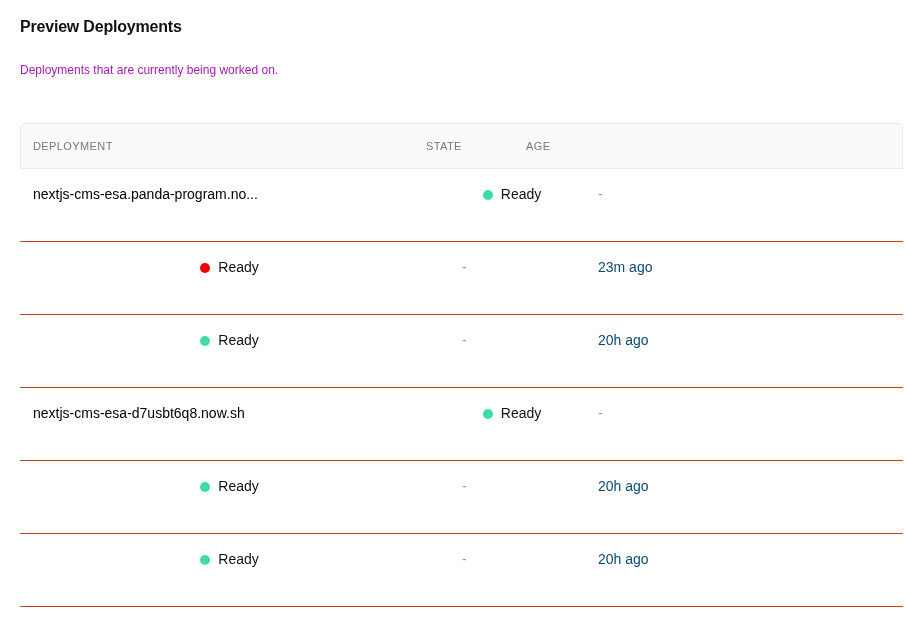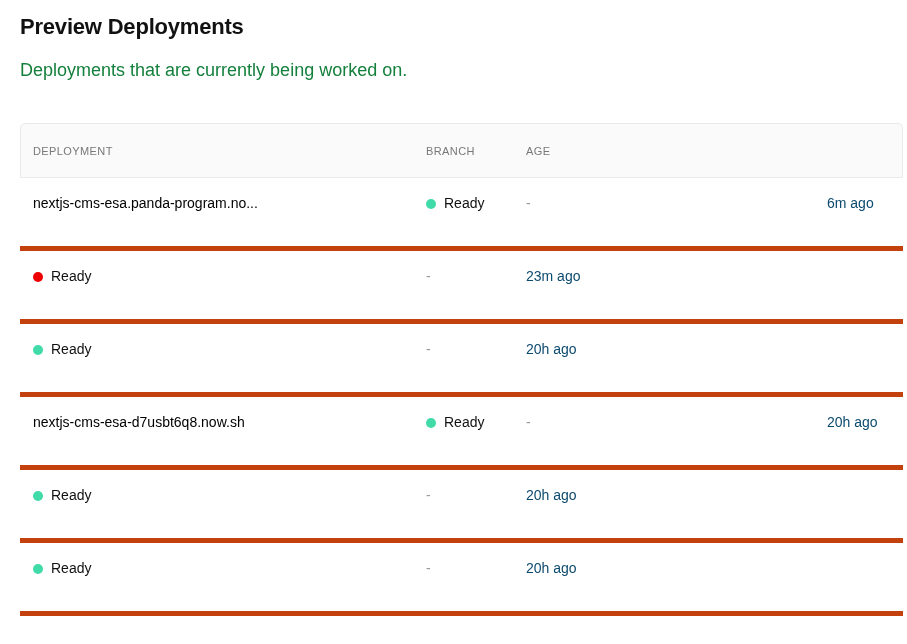--- a/index.html
+++ b/index.html
@@ -9,77 +9,79 @@
     background: #ffffff;
     width: 907px;
     height: 644px;
     overflow: hidden;
     font-family: "Liberation Sans", sans-serif;
     -webkit-font-smoothing: antialiased;
   }
   .page-header { padding: 13px 20px 0 20px; }
   .page-title {
     margin: 0;
-    font-size: 22px;
+    font-size: 16px;
     line-height: 28px;
     font-weight: 700;
     color: #111111;
     letter-spacing: -0.2px;
   }
   .page-subtitle {
     margin: 21px 0 0 0;
-    font-size: 18px;
+    font-size: 12px;
     line-height: 17px;
-    color: #15803d;
+    color: #a21caf;
   }
   .deployments-table {
     margin: 44px 4px 0 20px;
   }
   .table-header {
     display: grid;
     grid-template-columns: 393px 100px 301px 1fr;
     align-items: center;
-    height: 55px;
+    height: 46px;
     padding: 0 12px;
     background: #fafafa;
     border: 1px solid #eaeaea;
     border-radius: 5px 5px 0 0;
   }
   .col-label {
     font-size: 11px;
     letter-spacing: 0.4px;
     color: #787878;
     font-weight: 400;
   }
   .table-body { border-bottom: 0; }
   .row {
     display: grid;
     grid-template-columns: 393px 100px 301px 1fr;
     height: 73px;
     padding: 17px 13px 0 13px;
-    border-bottom: 5px solid #c2410c;
+    border-bottom: 1px solid #c2410c;
     align-items: start;
     background: #ffffff;
     cursor: pointer;
+    gap: 36px;
   }
   .cell { font-size: 14px; line-height: 17px; }
   .deployment-link {
     color: #000000;
     text-decoration: none;
     white-space: nowrap;
     overflow: hidden;
     text-overflow: ellipsis;
     display: block;
     max-width: 380px;
   }
   .cell-state {
     display: flex;
     align-items: center;
     gap: 8px;
     color: #111111;
+    justify-content: center;
   }
   .dot {
     width: 10px;
     height: 10px;
     border-radius: 50%;
     flex: 0 0 auto;
   }
   .cell-branch { color: #999999; }
   .cell-age { color: #0c4a6e; }
 </style>
@@ -87,21 +89,21 @@
 <body>
 
 <div class="page-header">
   <h1 class="page-title">Preview Deployments</h1>
   <p class="page-subtitle">Deployments that are currently being worked on.</p>
 </div>
 
 <div class="deployments-table">
   <div class="table-header">
     <div class="col-label">DEPLOYMENT</div>
-    <div class="col-label">BRANCH</div>
+    <div class="col-label">STATE</div>
     <div class="col-label">AGE</div>
   </div>
   <div class="table-body">
   <div class="row">
     <div class="cell cell-deployment">
       <a href="#" class="deployment-link">nextjs-cms-esa.panda-program.no...</a>
     </div>
     <div class="cell cell-state">
       <span class="dot" style="background: rgb(64, 219, 168);"></span>
       <span>Ready</span>

